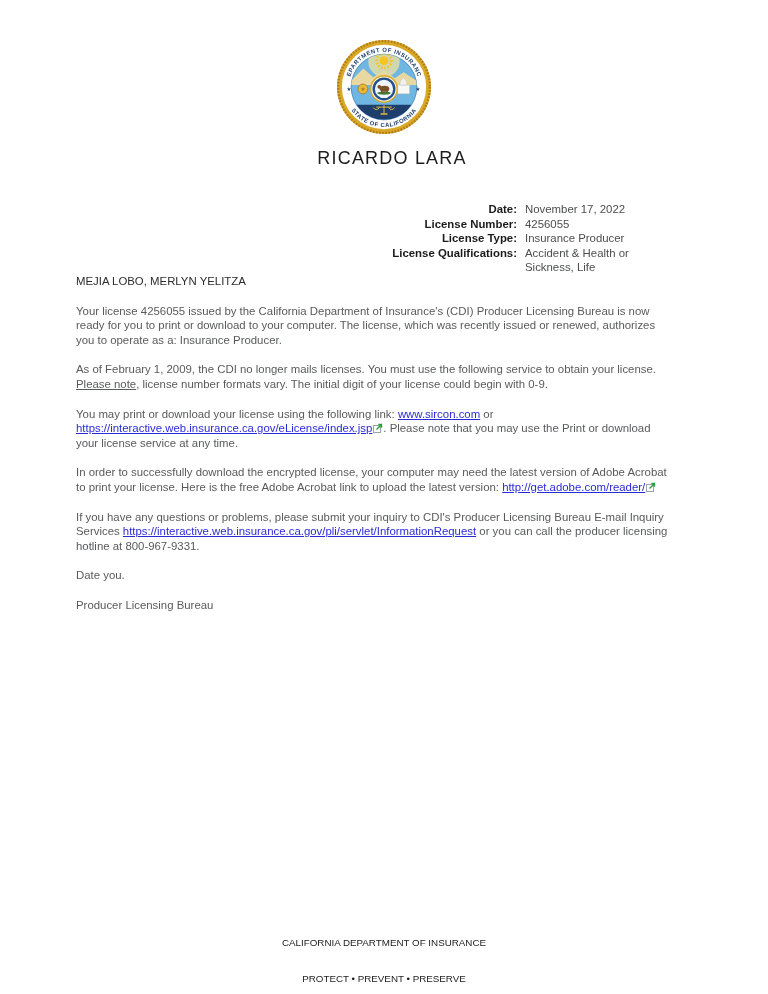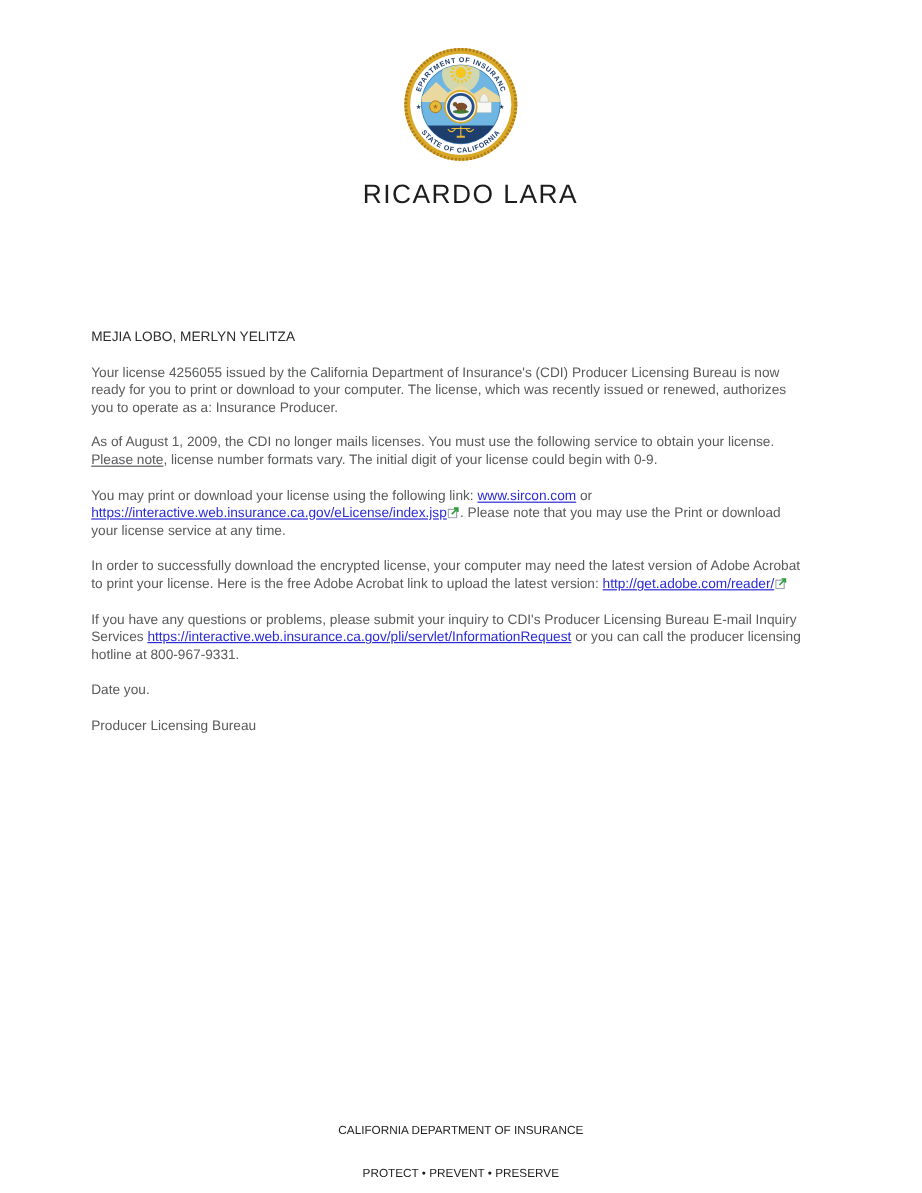--- a/index.html
+++ b/index.html
@@ -7,21 +7,21 @@
     position:relative; width:768px; height:994px; margin:0 auto;
     background:#ffffff; overflow:hidden;
     font-family:"Liberation Sans", sans-serif;
   }
 
   
   .masthead { position:absolute; top:38px; left:0; right:0; text-align:center; }
   .seal-wrap { display:inline-block; width:98px; height:98px; }
   .seal-wrap svg { width:98px; height:98px; display:block; }
   .commissioner-name {
-    margin-top:8px; font-size:22px; letter-spacing:1.2px; color:#1d1d1f;padding-left:16px;
+    margin-top:8px; font-size:18px; letter-spacing:1.2px; color:#1d1d1f;padding-left:16px;
   }
   .commissioner-title {
     margin-top:2px; font-size:7.6px; letter-spacing:0.7px; color:#353537;
   }
 
   
   .info-block {
     position:absolute; top:202px; left:90px; width:562px;
     display:grid; grid-template-columns:427px 127px; column-gap:8px;
     font-size:11.4px; line-height:14.6px;
@@ -114,27 +114,37 @@
         <text font-size="6" font-weight="bold" fill="#1e3e6e" letter-spacing="0.55">
           <textPath href="#sealBottomArc" startOffset="50%" text-anchor="middle">STATE OF CALIFORNIA</textPath>
         </text>
         <text x="11.7" y="54" font-size="5.5" fill="#1e3e6e">★</text>
         <text x="82.2" y="54" font-size="5.5" fill="#1e3e6e">★</text>
       </svg>
     </div>
     <div class="commissioner-name">RICARDO LARA</div>
   </div>
 
+  <div class="info-block">
+    <div class="info-label">Date:</div>
+    <div class="info-value">November 17, 2022</div>
+    <div class="info-label">License Number:</div>
+    <div class="info-value">4256055</div>
+    <div class="info-label">License Type:</div>
+    <div class="info-value">Insurance Producer</div>
+    <div class="info-label">License Qualifications:</div>
+    <div class="info-value">Accident &amp; Health or Sickness, Life</div>
+  </div>
 
   <div class="letter-body">
     <div class="recipient">MEJIA LOBO, MERLYN YELITZA</div>
 
     <p><span>Your license 4256055 issued by the California Department of Insurance's (CDI) Producer Licensing Bureau is now ready for you to print or download to your computer. The license, which was recently issued or renewed, authorizes you to operate as a: Insurance Producer.</span></p>
 
-    <p><span>As of August 1, 2009, the CDI no longer mails licenses. You must use the following service to obtain your license. </span><span class="uline">Please note</span><span>, license number formats vary. The initial digit of your license could begin with 0-9.</span></p>
+    <p><span>As of February 1, 2009, the CDI no longer mails licenses. You must use the following service to obtain your license. </span><span class="uline">Please note</span><span>, license number formats vary. The initial digit of your license could begin with 0-9.</span></p>
 
     <p><span>You may print or download your license using the following link: </span><a href="#">www.sircon.com</a><span> or </span><a href="#">https://interactive.web.insurance.ca.gov/eLicense/index.jsp</a><span class="ext-icon"><svg viewBox="0 0 10 10">
             <rect x="0.5" y="2.5" width="7" height="7" fill="#ffffff" stroke="#9aa4ad" stroke-width="1"></rect>
             <path d="M3.5 6.5 L8.3 1.7 M5.3 1.5 h3.2 v3.2" stroke="#2e9e3e" stroke-width="1.4" fill="none"></path>
           </svg></span><span>. Please note that you may use the Print or download your license service at any time.</span></p>
 
     <p><span>In order to successfully download the encrypted license, your computer may need the latest version of Adobe Acrobat to print your license. Here is the free Adobe Acrobat link to upload the latest version: </span><a href="#">http://get.adobe.com/reader/</a><span class="ext-icon"><svg viewBox="0 0 10 10">
             <rect x="0.5" y="2.5" width="7" height="7" fill="#ffffff" stroke="#9aa4ad" stroke-width="1"></rect>
             <path d="M3.5 6.5 L8.3 1.7 M5.3 1.5 h3.2 v3.2" stroke="#2e9e3e" stroke-width="1.4" fill="none"></path>
           </svg></span></p>

